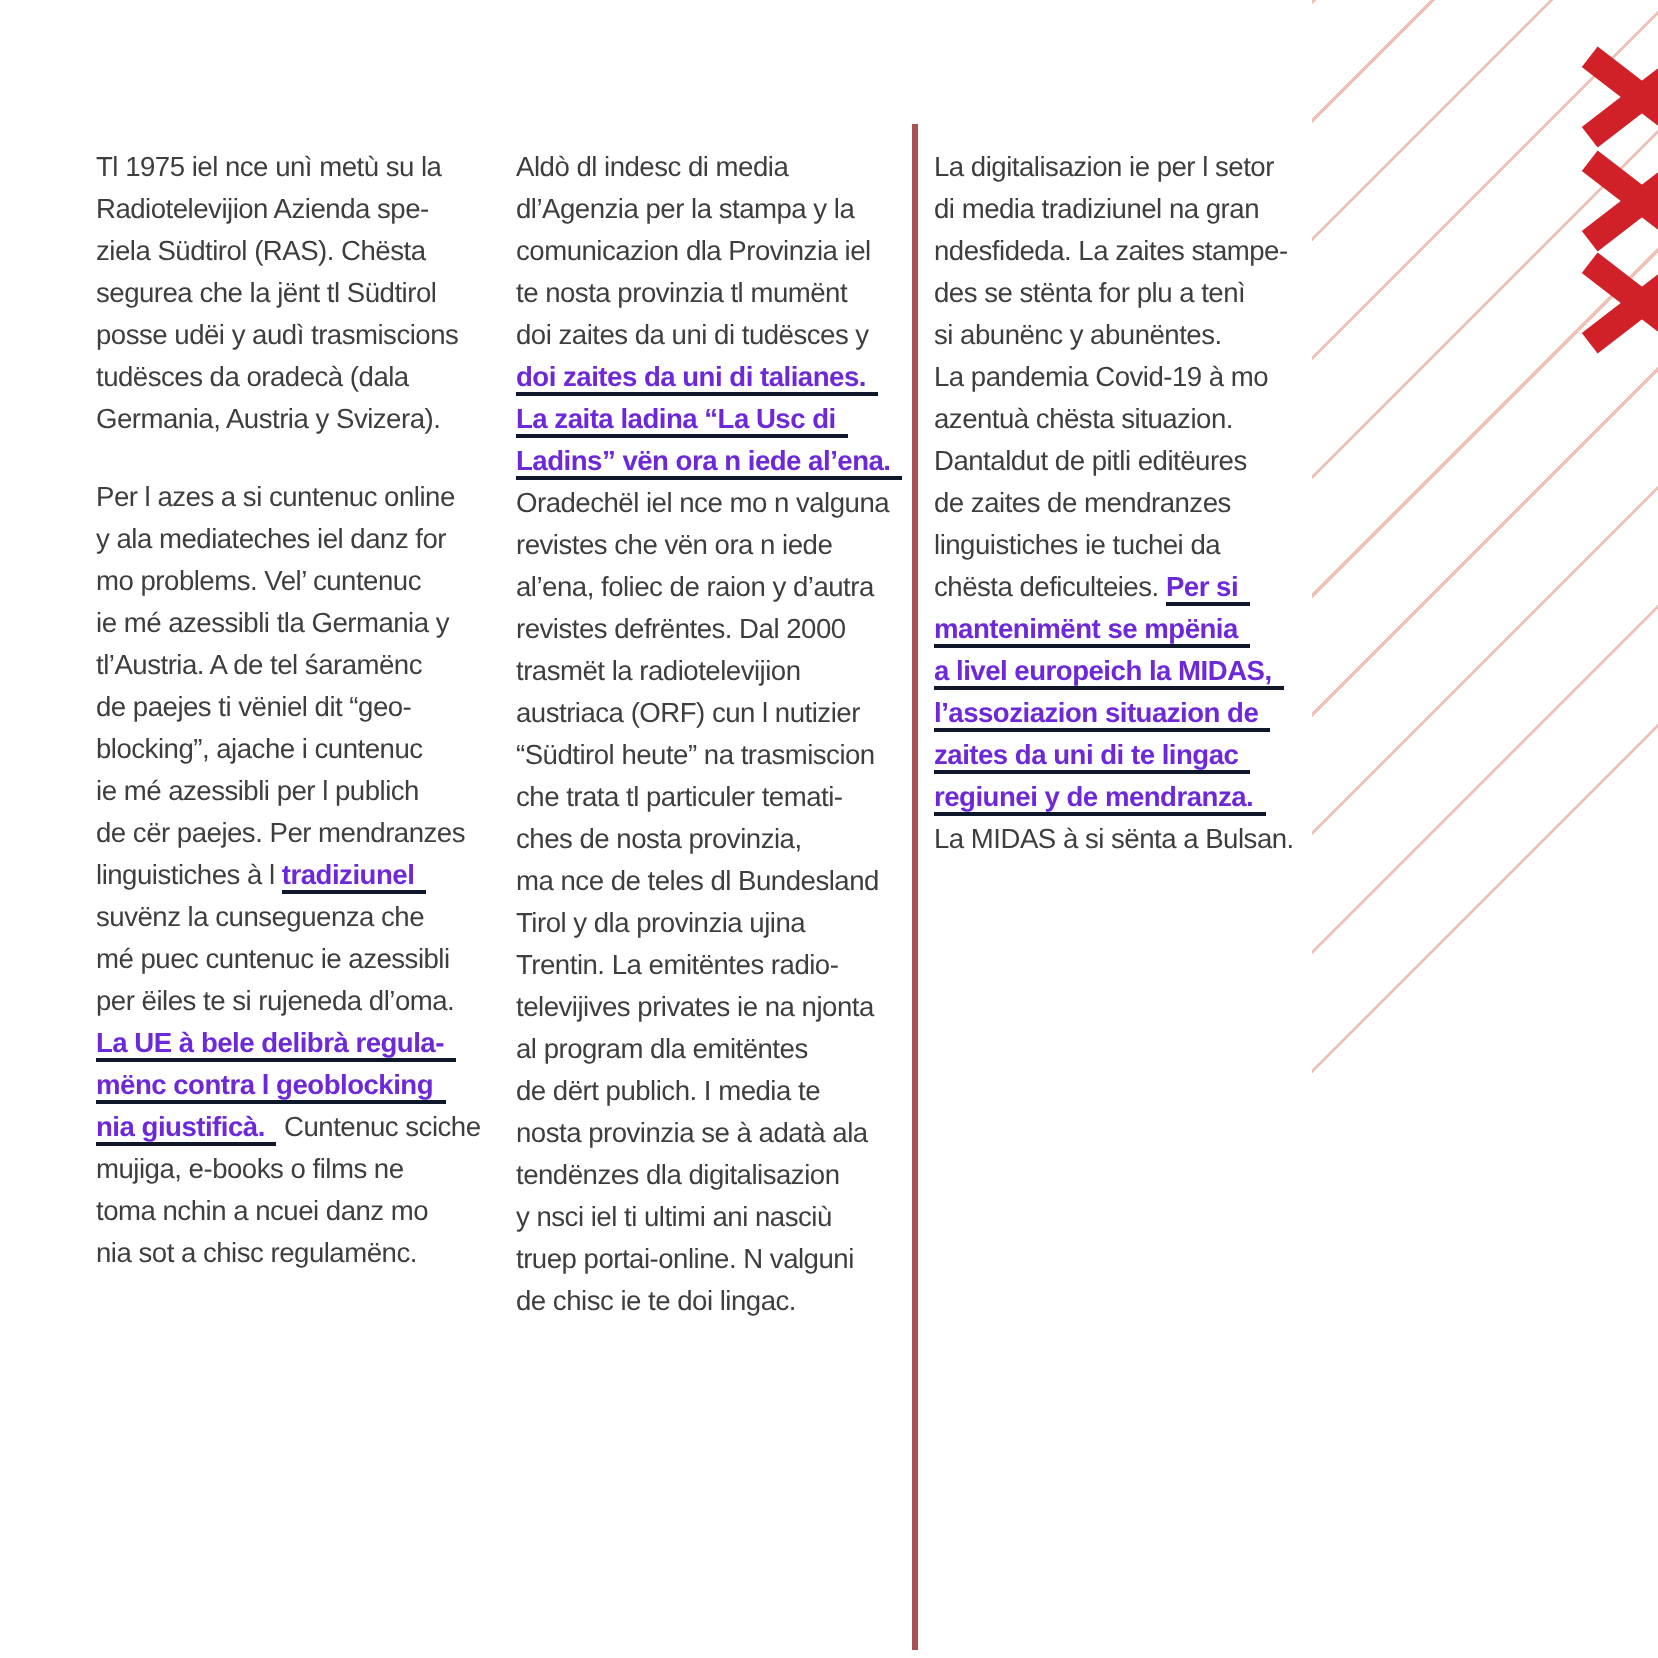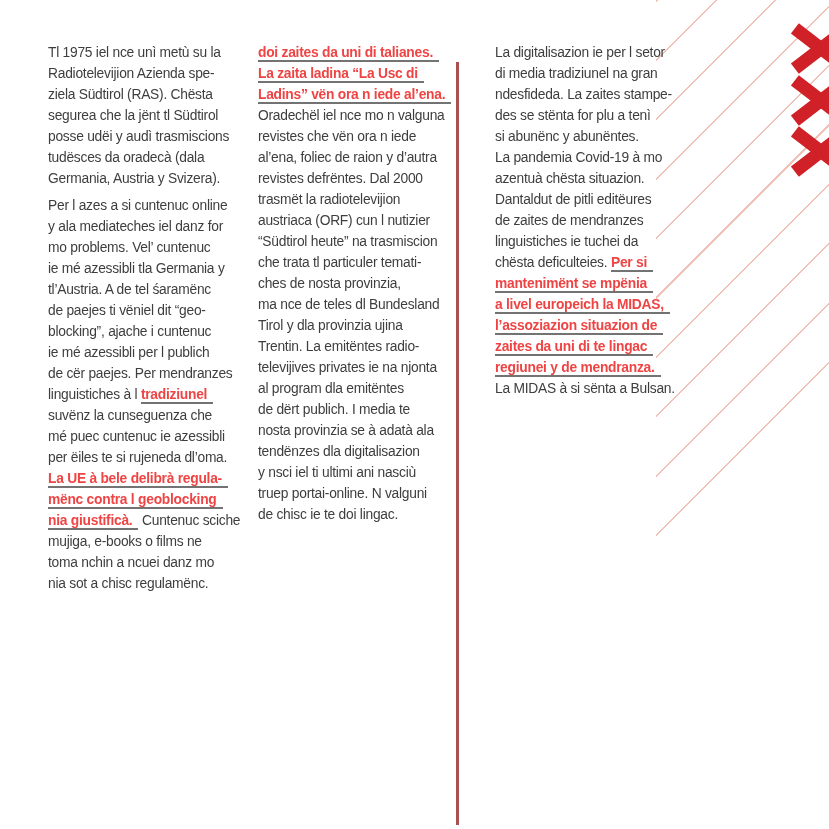--- a/index.html
+++ b/index.html
@@ -6,36 +6,36 @@
   .page{
     position:relative;
     width:829px;height:829px;
     overflow:hidden;
     background:#ffffff;
     font-family:"Liberation Sans","DejaVu Sans",sans-serif;
   }
   
   .col{
     position:absolute;
-    top:42px;
+    top:73px;
     font-size:13.8px;
     line-height:21px;
     letter-spacing:-0.25px;
     color:#3e3e3e;
     white-space:pre-line;
   }
   .col p{margin:0;}
-  .col p + p{margin-top:6px;}
+  .col p + p{margin-top:18px;}
   .col-1{left:48px;width:214px;}
   .col-2{left:258px;width:202px;}
-  .col-3{left:467px;width:202px;margin-left:28px;}
+  .col-3{left:467px;width:202px;}
   .em{
     font-weight:700;
-    color:#ef4444;
-    border-bottom:2px solid #737373;
+    color:#6d28d9;
+    border-bottom:2px solid #0f172a;
     padding-right:6px;
     -webkit-box-decoration-break:clone;
     box-decoration-break:clone;
   }
   
   .vline{
     position:absolute;
     left:456px;top:62px;
     width:2.5px;height:763px;
     background:#a85250;
@@ -104,21 +104,26 @@
 linguistiches à l </span><span class="em">tradiziunel</span><span>
 suvënz la cunseguenza che
 mé puec cuntenuc ie azessibli
 per ëiles te si rujeneda dl’oma.
 </span><span class="em">La UE à bele delibrà regula-
 mënc contra l geoblocking
 nia giustificà.</span><span> Cuntenuc sciche
 mujiga, e-books o films ne
 toma nchin a ncuei danz mo
 nia sot a chisc regulamënc.</span></p></div>
-  <div class="col col-2"><p><span class="em">doi zaites da uni di talianes.
+  <div class="col col-2"><p><span>Aldò dl indesc di media
+dl’Agenzia per la stampa y la
+comunicazion dla Provinzia iel
+te nosta provinzia tl mumënt
+doi zaites da uni di tudësces y
+</span><span class="em">doi zaites da uni di talianes.
 La zaita ladina “La Usc di
 Ladins” vën ora n iede al’ena.</span><span>
 Oradechël iel nce mo n valguna
 revistes che vën ora n iede
 al’ena, foliec de raion y d’autra
 revistes defrëntes. Dal 2000
 trasmët la radiotelevijion
 austriaca (ORF) cun l nutizier
 “Südtirol heute” na trasmiscion
 che trata tl particuler temati-

